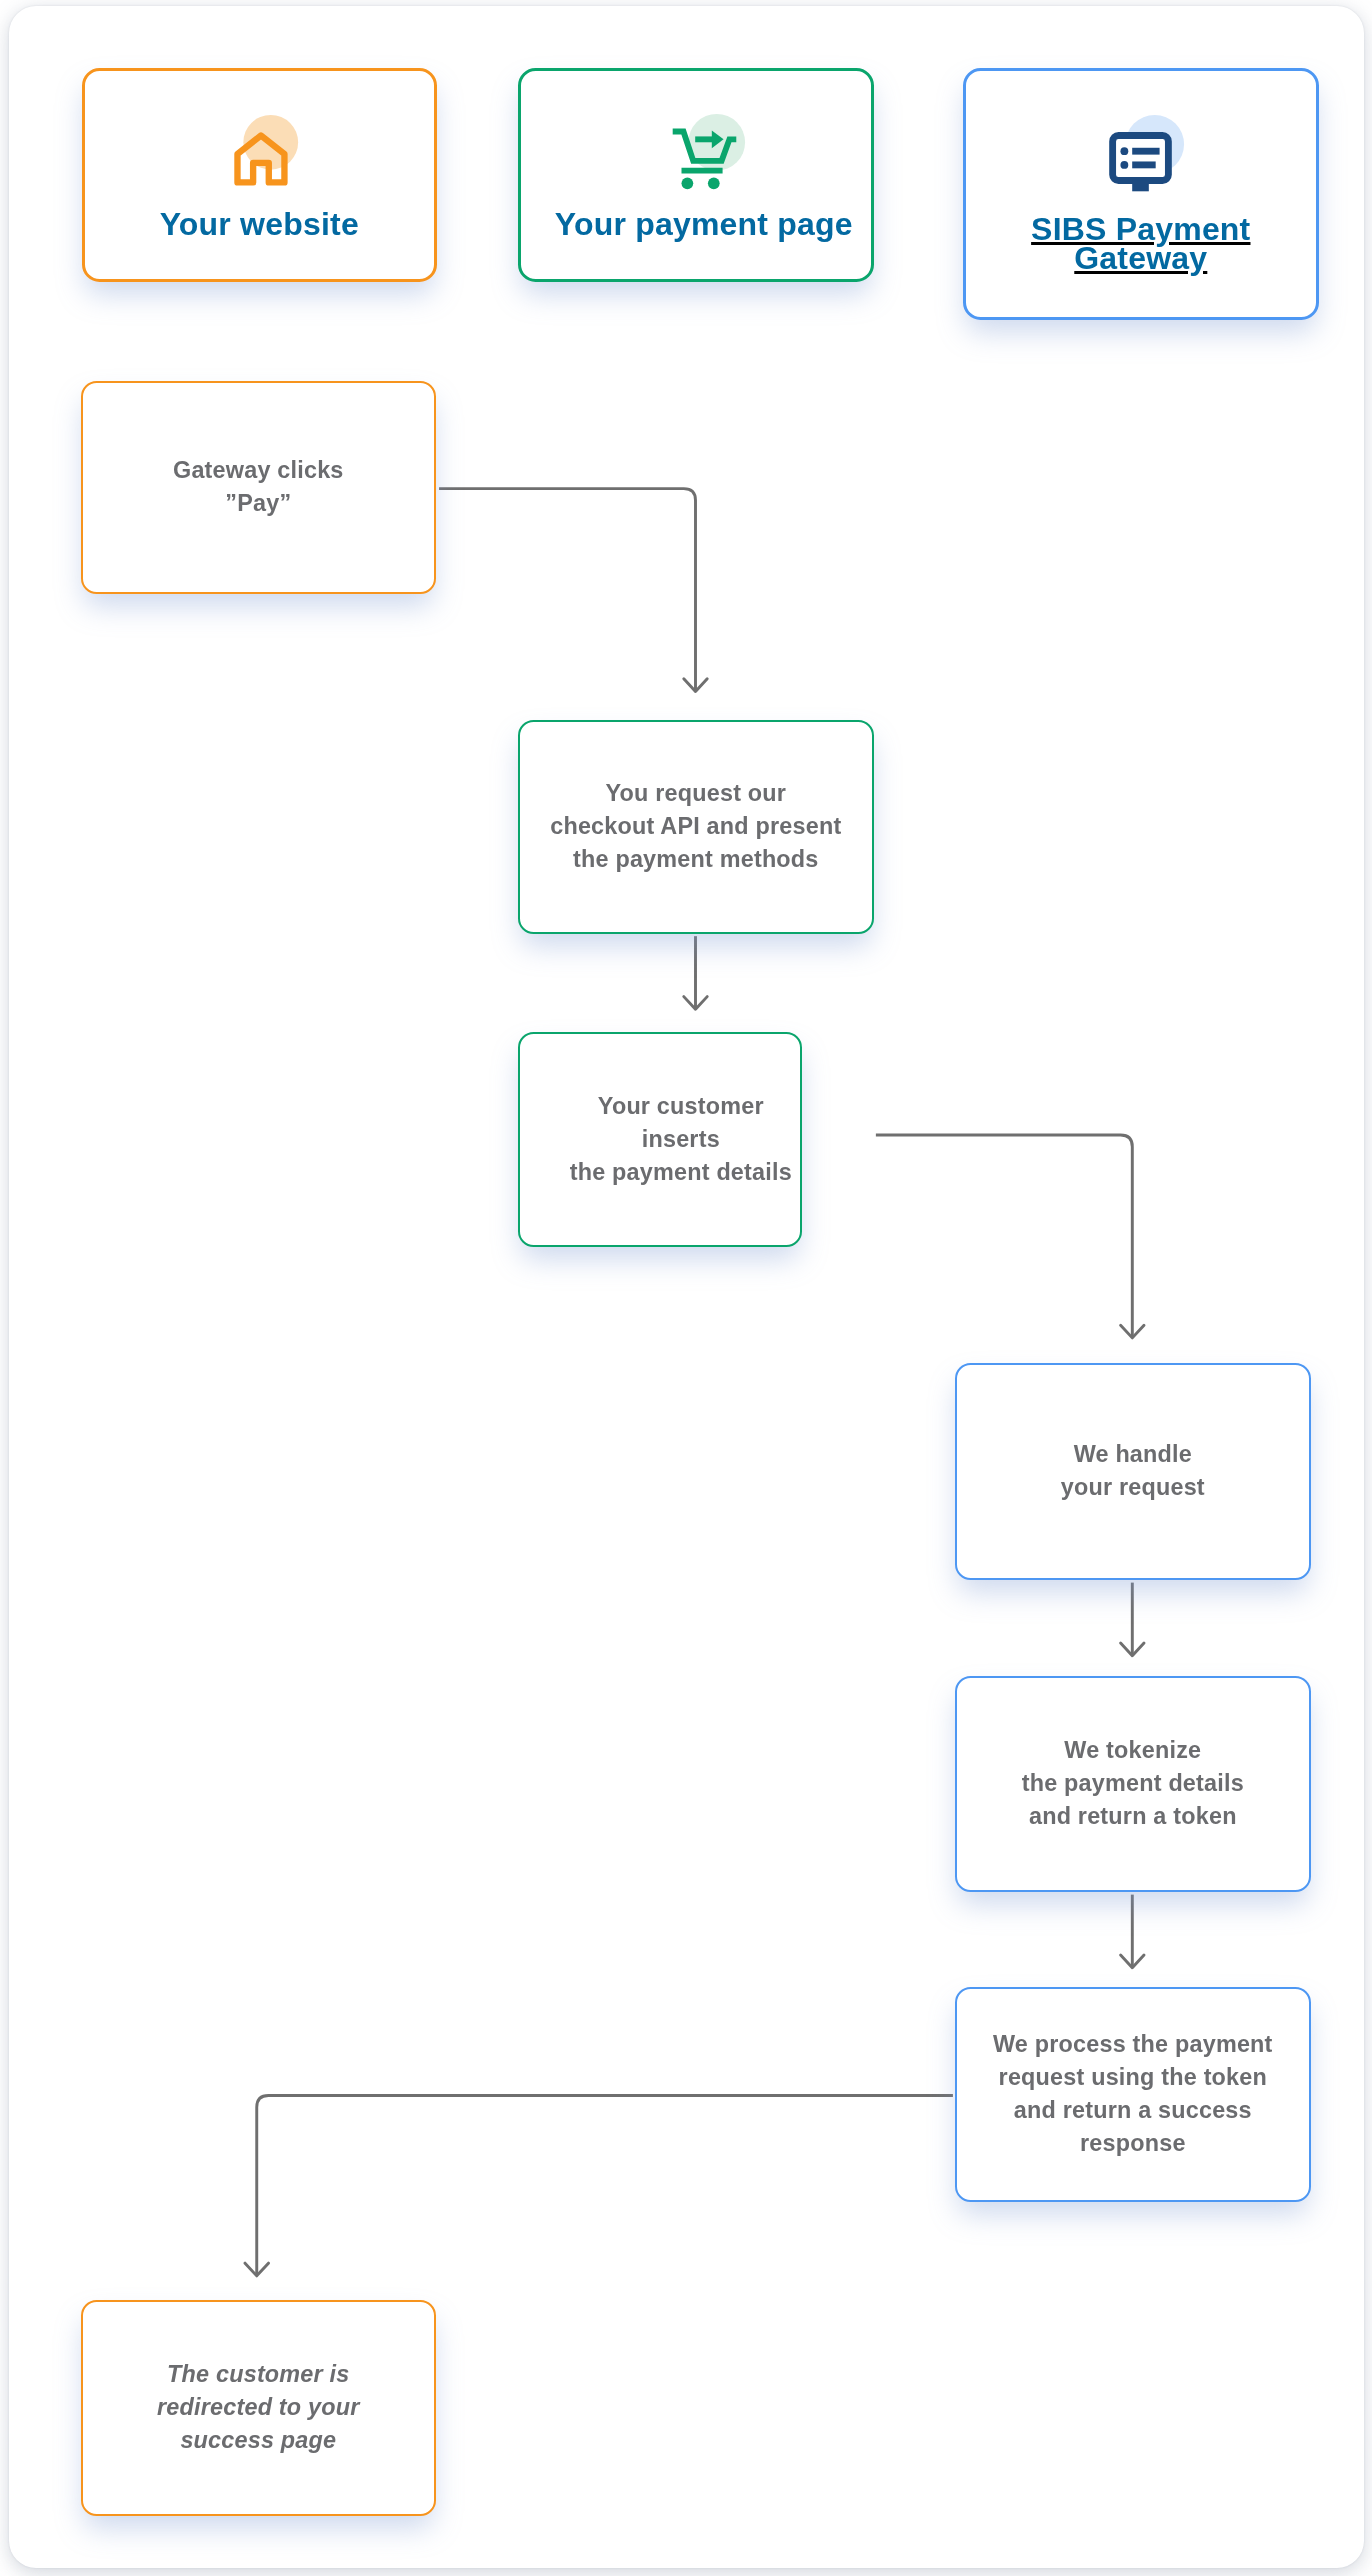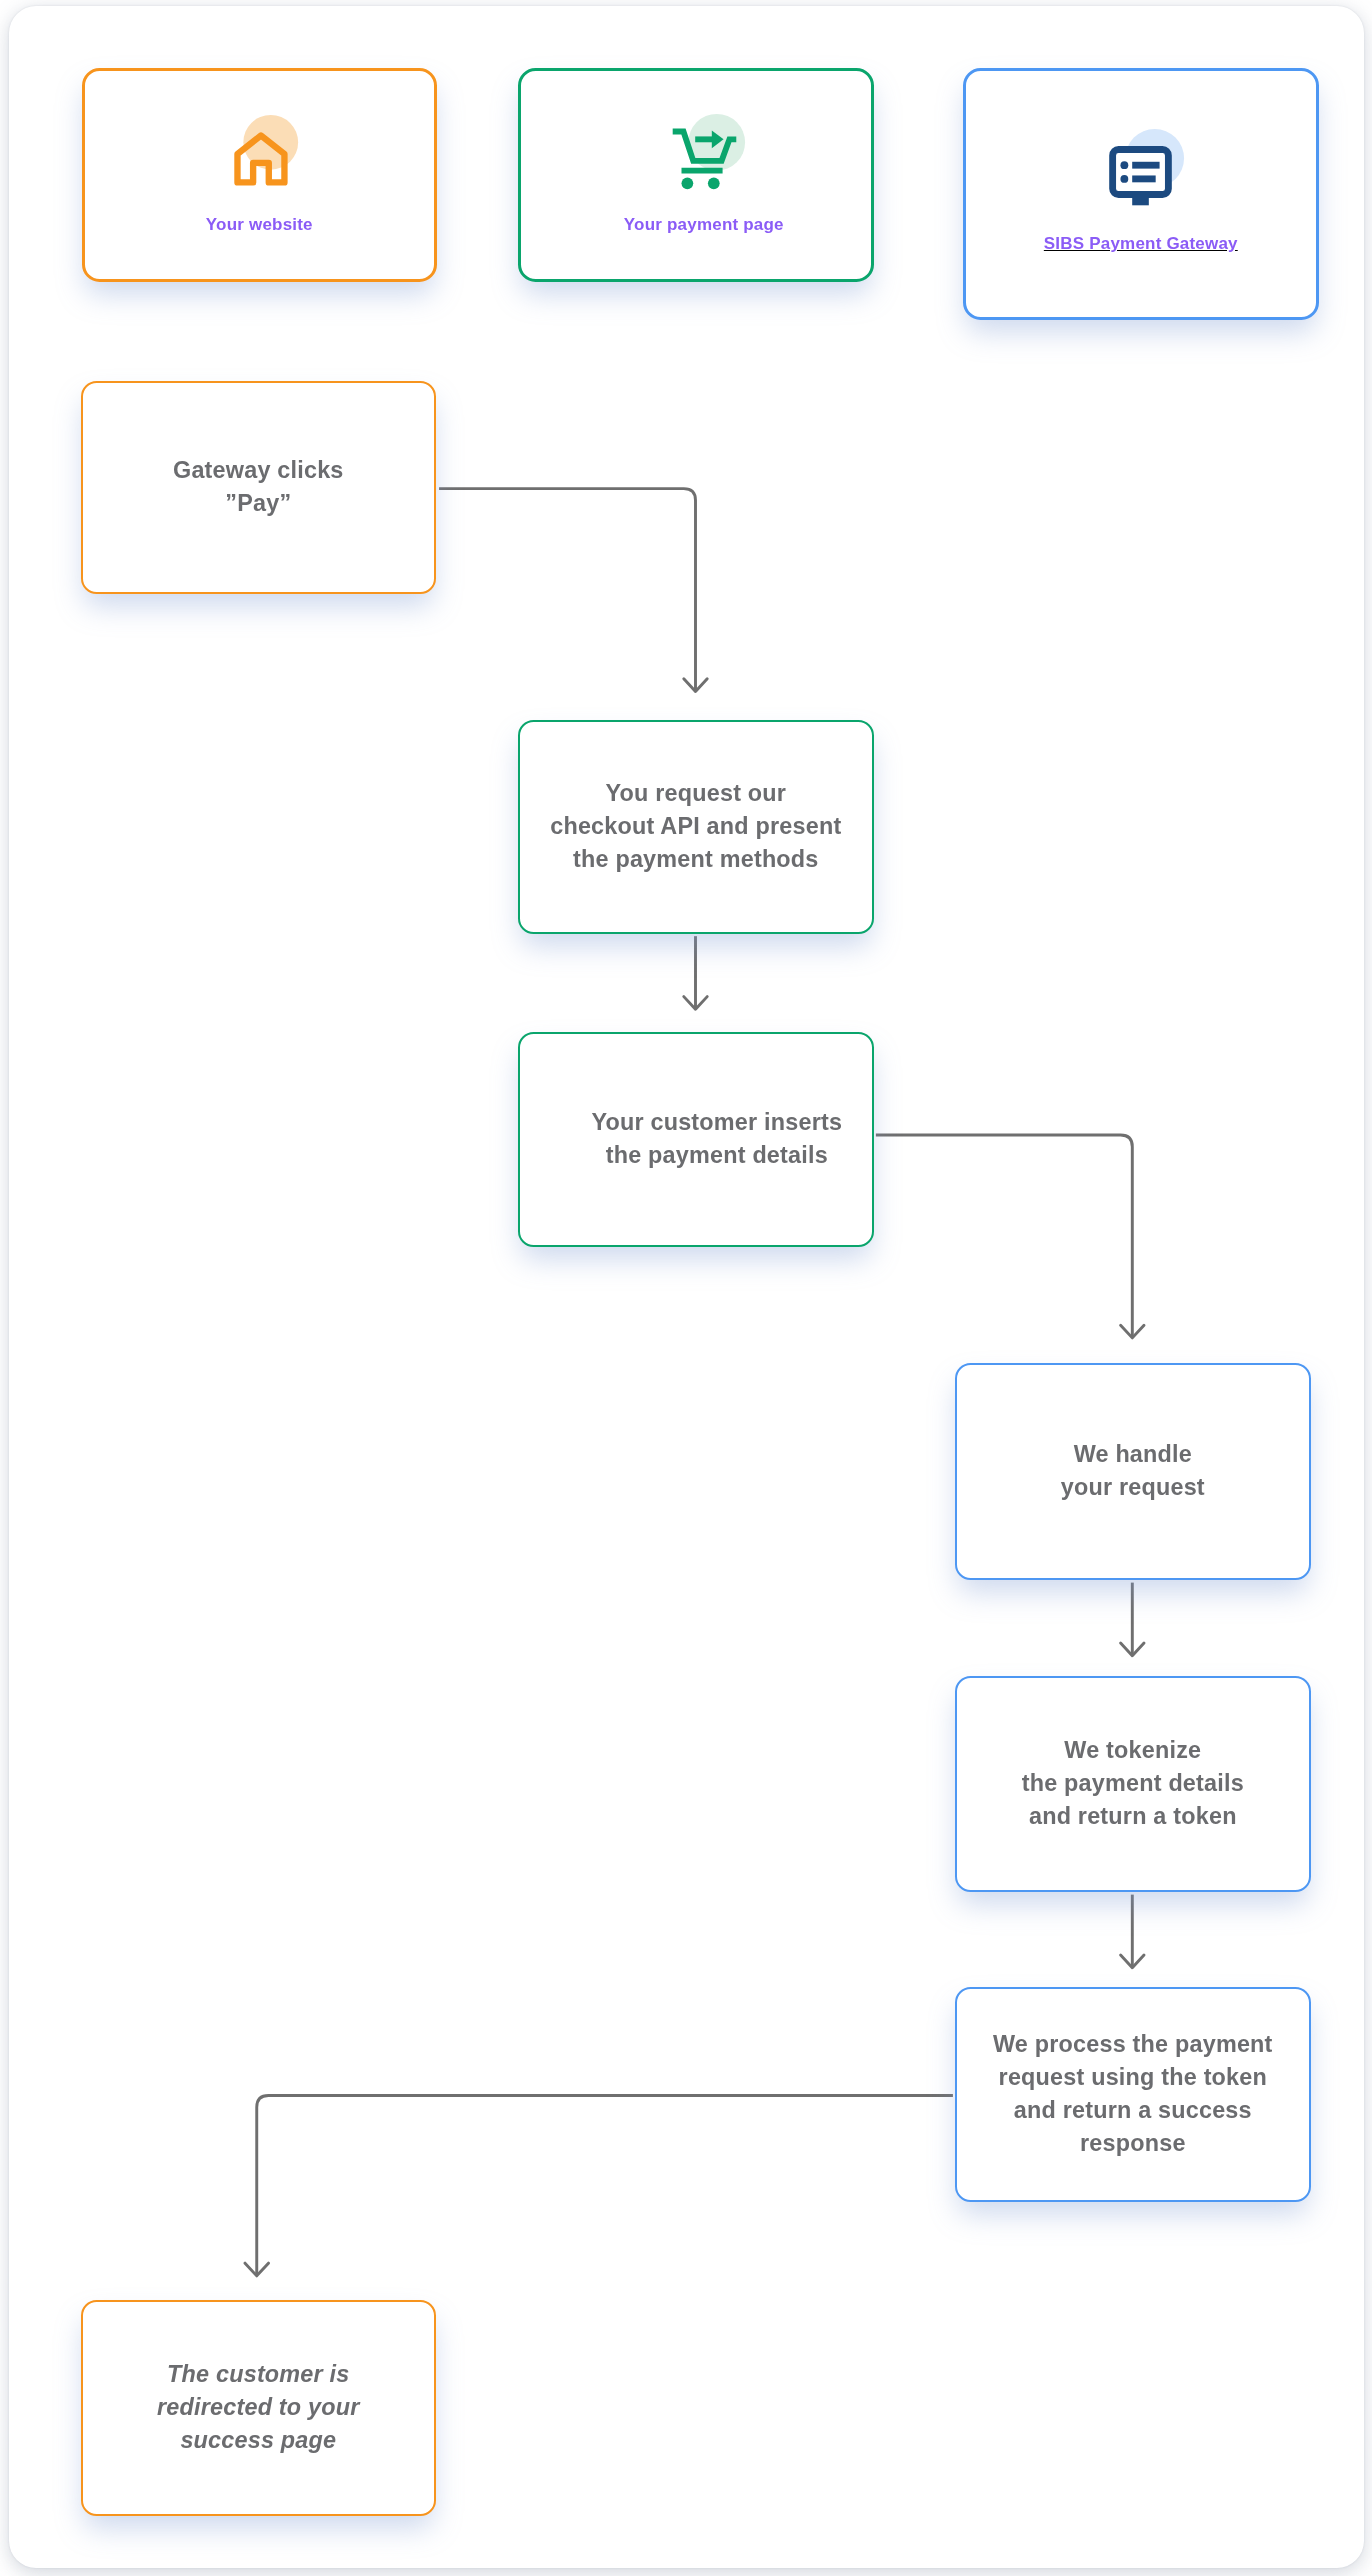--- a/index.html
+++ b/index.html
@@ -37,39 +37,39 @@
     text-align: center;
     box-shadow: 0 15.6px 29px -3.9px rgba(125,155,210,0.38);
   }
   .legend { border-width: 3.9px; border-style: solid; border-radius: 17.6px; gap: 9.8px; }
   .step   { border-width: 2.9px; border-style: solid; border-radius: 15.6px; }
   .orange { border-color: #F7941D; }
   .green  { border-color: #0AA56C; }
   .blue   { border-color: #4D97F3; }
 
   .legend-label {
-    font-size: 17px; font-weight: 700; color: #8b5cf6;
+    font-size: 32px; font-weight: 700; color: #0369a1;
     letter-spacing: 0.2px; line-height: 29px;
   }
   .step-label {
     font-size: 23.4px; font-weight: 700; color: #6B6C6F;
     letter-spacing: 0.2px; line-height: 33px;
     white-space: pre-line;
   }
   .icon { display: block; }
 
   
   .legend-1 { left: 73px;  top: 62px; width: 355px; height: 214px; }
   .legend-2 { left: 509px; top: 62px; width: 356px; height: 214px; padding-left: 16px; }
   .legend-3 { left: 954px; top: 62px; width: 356px; height: 252px; text-decoration: underline; }
 
   
   .step-1 { left: 72px;  top: 375px;  width: 355px; height: 213px; }
   .step-2 { left: 509px; top: 714px;  width: 356px; height: 214px; }
-  .step-3 { left: 509px; top: 1026px; width: 356px; height: 215px; padding-left: 42px; }
+  .step-3 { left: 509px; top: 1026px; width: 284px; height: 215px; padding-left: 42px; }
   .step-4 { left: 946px; top: 1357px; width: 356px; height: 217px; }
   .step-5 { left: 946px; top: 1670px; width: 356px; height: 216px; }
   .step-6 { left: 946px; top: 1981px; width: 356px; height: 215px; }
   .step-7 { left: 72px;  top: 2294px; width: 355px; height: 216px; font-style: italic; }
 </style>
 </head>
 <body>
 
 <div class="page">
   <div class="card">

